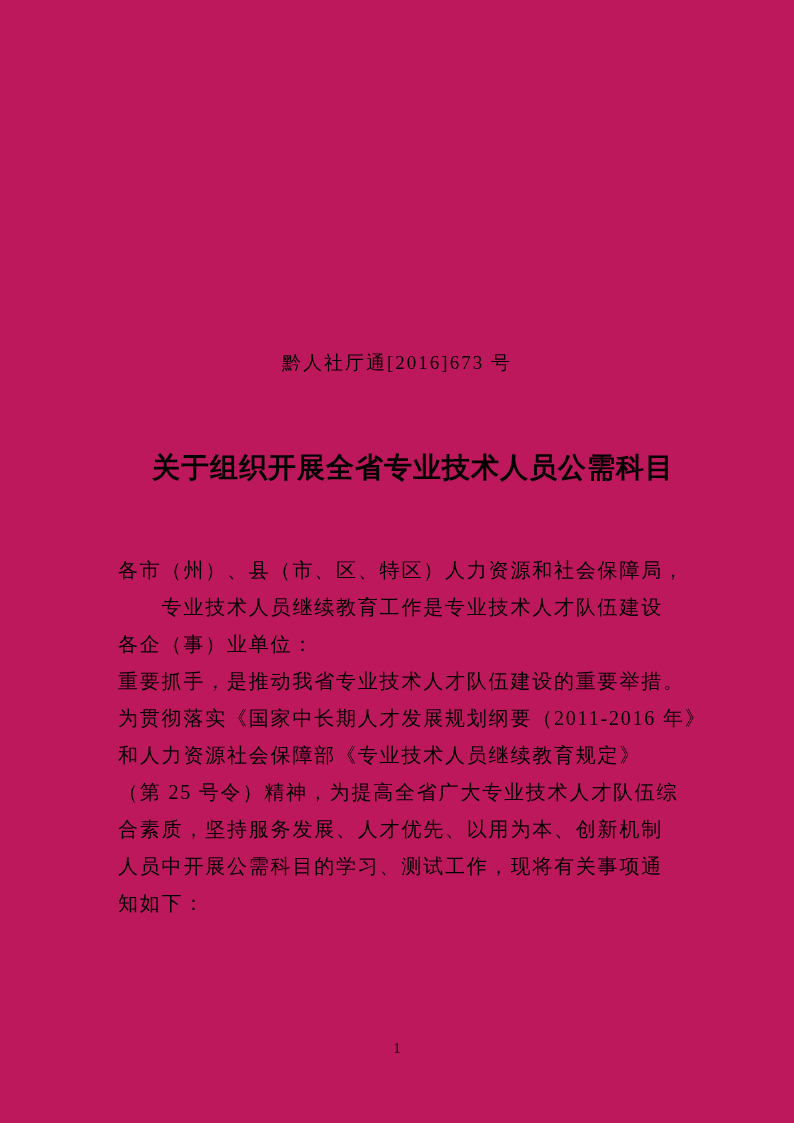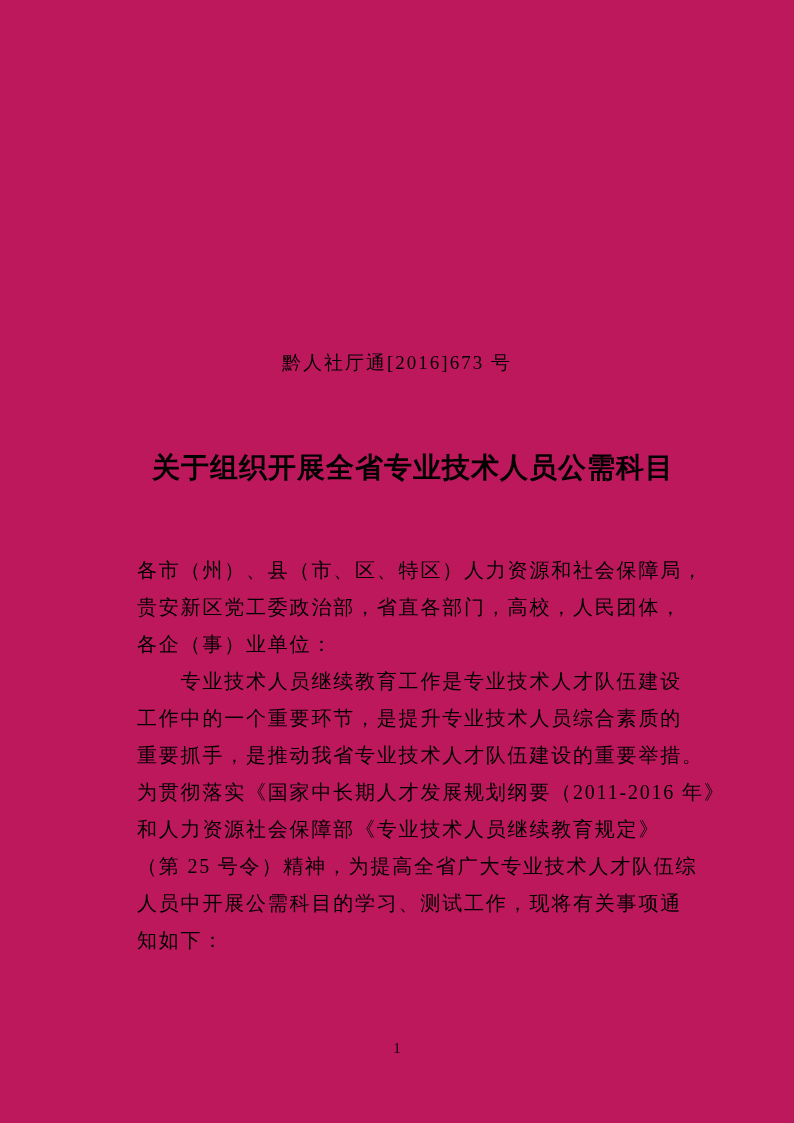--- a/index.html
+++ b/index.html
@@ -50,21 +50,20 @@
     top: 552px;
     left: 118px;
     width: 580px;
     font-family: "Liberation Serif", serif;
     font-size: 20px;
     line-height: 37px;
     letter-spacing: 1.8px;
   }
   .body-line {
     white-space: pre;
-    margin-left: 19px;
   }
   .pagenum {
     position: absolute;
     top: 1040px;
     left: 0;
     width: 100%;
     text-align: center;
     font-family: "Liberation Serif", serif;
     font-size: 14px;
     line-height: 18px;
@@ -76,27 +75,26 @@
 <div class="page">
 
   <div class="docnum">黔人社厅通[2016]673 号</div>
 
   <h1 class="title">
     <span class="title-line">关于组织开展全省专业技术人员公需科目</span>
   </h1>
 
   <div class="body-text">
     <div class="body-line">各市（州）、县（市、区、特区）人力资源和社会保障局，</div>
-    <div class="body-line">贵安新区党工委政治部，省直各部门，高校，人民团体，</div>
+    <div class="body-line">　　专业技术人员继续教育工作是专业技术人才队伍建设</div>
     <div class="body-line">各企（事）业单位：</div>
-    <div class="body-line">　　专业技术人员继续教育工作是专业技术人才队伍建设</div>
-    <div class="body-line">工作中的一个重要环节，是提升专业技术人员综合素质的</div>
     <div class="body-line">重要抓手，是推动我省专业技术人才队伍建设的重要举措。</div>
     <div class="body-line">为贯彻落实《国家中长期人才发展规划纲要（2011-2016 年》</div>
     <div class="body-line">和人力资源社会保障部《专业技术人员继续教育规定》</div>
     <div class="body-line">（第 25 号令）精神，为提高全省广大专业技术人才队伍综</div>
+    <div class="body-line">合素质，坚持服务发展、人才优先、以用为本、创新机制</div>
     <div class="body-line">人员中开展公需科目的学习、测试工作，现将有关事项通</div>
     <div class="body-line">知如下：</div>
   </div>
 
   <div class="pagenum">1</div>
 
 </div>
 
 </body></html>

